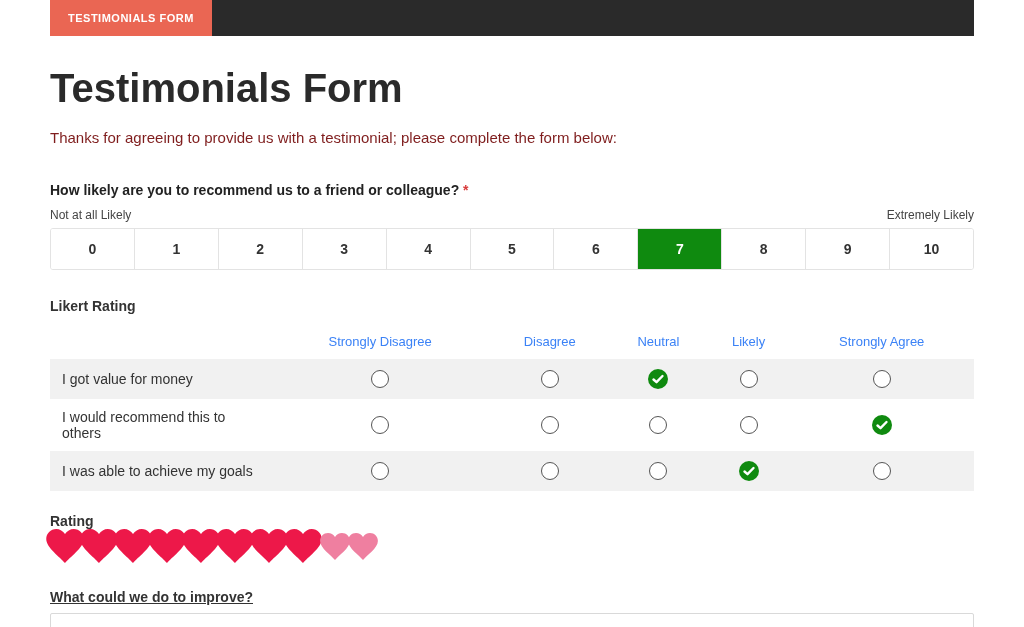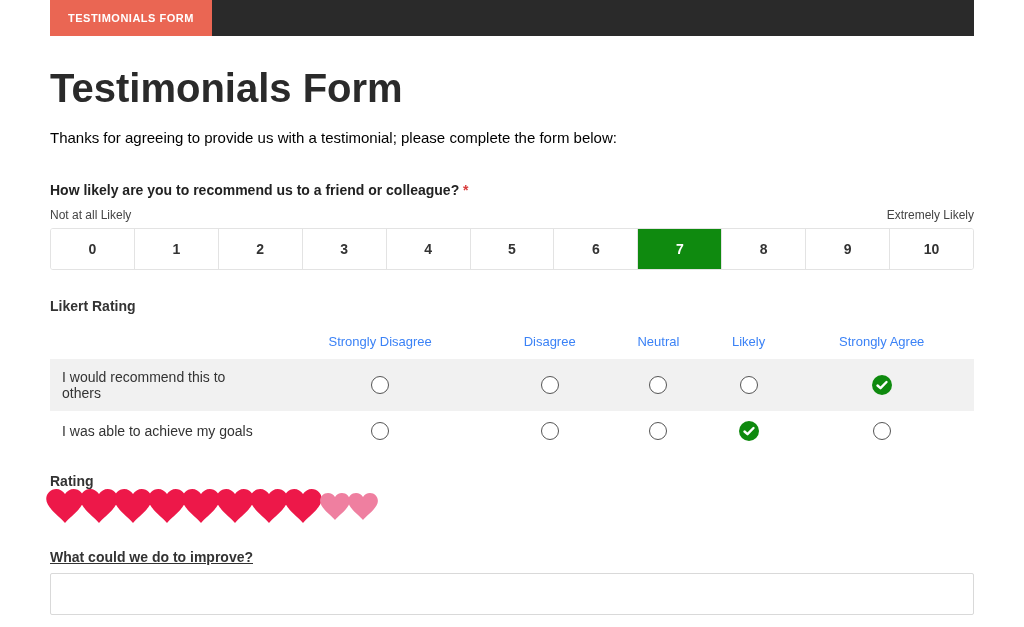--- a/index.html
+++ b/index.html
@@ -30,21 +30,21 @@
       padding: 30px 50px 20px 50px;
     }
     .title {
       font-size: 40px;
       font-weight: 700;
       color: #2a2a2a;
       margin-bottom: 18px;
     }
     .intro {
       font-size: 15px;
-      color: #000000;
+      color: #7f1d1d;
       margin-bottom: 36px;
     }
     .q-label {
       font-size: 14px;
       font-weight: 700;
       color: #222;
       margin-bottom: 10px;
     }
     .q-label .req { color: #d83b3b; }
     .nps-ends {
@@ -205,39 +205,50 @@
           <th class="row-h"></th>
           <th>Strongly Disagree</th>
           <th>Disagree</th>
           <th>Neutral</th>
           <th>Likely</th>
           <th>Strongly Agree</th>
         </tr>
       </thead>
       <tbody>
         <tr>
-          <td class="row-label">I would recommend this to others</td>
-          <td><span class="radio"></span></td>
-          <td><span class="radio"></span></td>
+          <td class="row-label">I got value for money</td>
           <td><span class="radio"></span></td>
           <td><span class="radio"></span></td>
           <td><span class="radio checked"><svg viewBox="0 0 20 20" width="20" height="20">
                 <circle cx="10" cy="10" r="10" fill="#0f8a0f"></circle>
                 <path d="M5.5 10.5 L8.5 13.2 L14.5 7" stroke="#fff" stroke-width="2.4" fill="none" stroke-linecap="round" stroke-linejoin="round"></path>
               </svg></span></td>
-        </tr>
-        <tr>
-          <td class="row-label">I was able to achieve my goals</td>
+          <td><span class="radio"></span></td>
+          <td><span class="radio"></span></td>
+        </tr>
+        <tr>
+          <td class="row-label">I would recommend this to others</td>
+          <td><span class="radio"></span></td>
           <td><span class="radio"></span></td>
           <td><span class="radio"></span></td>
           <td><span class="radio"></span></td>
           <td><span class="radio checked"><svg viewBox="0 0 20 20" width="20" height="20">
                 <circle cx="10" cy="10" r="10" fill="#0f8a0f"></circle>
                 <path d="M5.5 10.5 L8.5 13.2 L14.5 7" stroke="#fff" stroke-width="2.4" fill="none" stroke-linecap="round" stroke-linejoin="round"></path>
               </svg></span></td>
+        </tr>
+        <tr>
+          <td class="row-label">I was able to achieve my goals</td>
+          <td><span class="radio"></span></td>
+          <td><span class="radio"></span></td>
+          <td><span class="radio"></span></td>
+          <td><span class="radio checked"><svg viewBox="0 0 20 20" width="20" height="20">
+                <circle cx="10" cy="10" r="10" fill="#0f8a0f"></circle>
+                <path d="M5.5 10.5 L8.5 13.2 L14.5 7" stroke="#fff" stroke-width="2.4" fill="none" stroke-linecap="round" stroke-linejoin="round"></path>
+              </svg></span></td>
           <td><span class="radio"></span></td>
         </tr>
       </tbody>
     </table>
 
   <div class="rating-label">Rating</div>
   <div class="hearts" id="hearts">
       <span class="heart"><svg viewBox="0 0 32 29" width="38" height="34">
           <path d="M16 29 C12 24 0 16 0 8.5 C0 3.8 3.8 0 8.5 0 C11.6 0 14.3 1.7 16 4.3 C17.7 1.7 20.4 0 23.5 0 C28.2 0 32 3.8 32 8.5 C32 16 20 24 16 29 Z" fill="#ed1849"></path>
         </svg></span>

